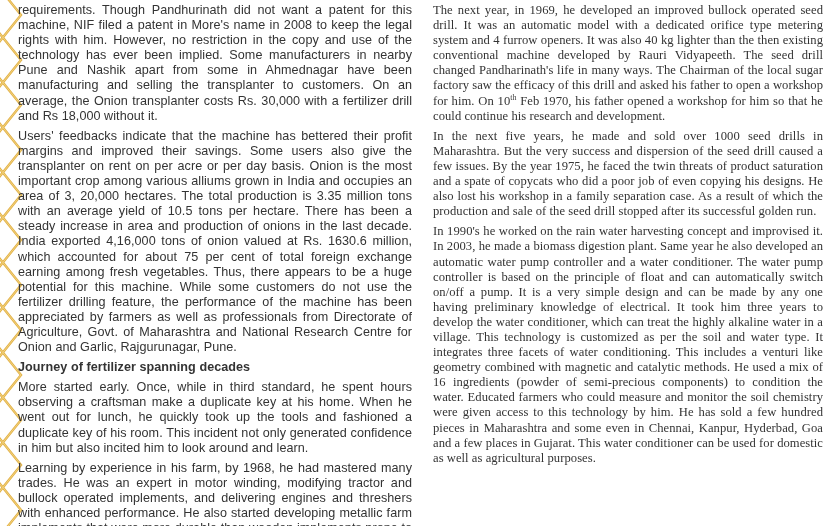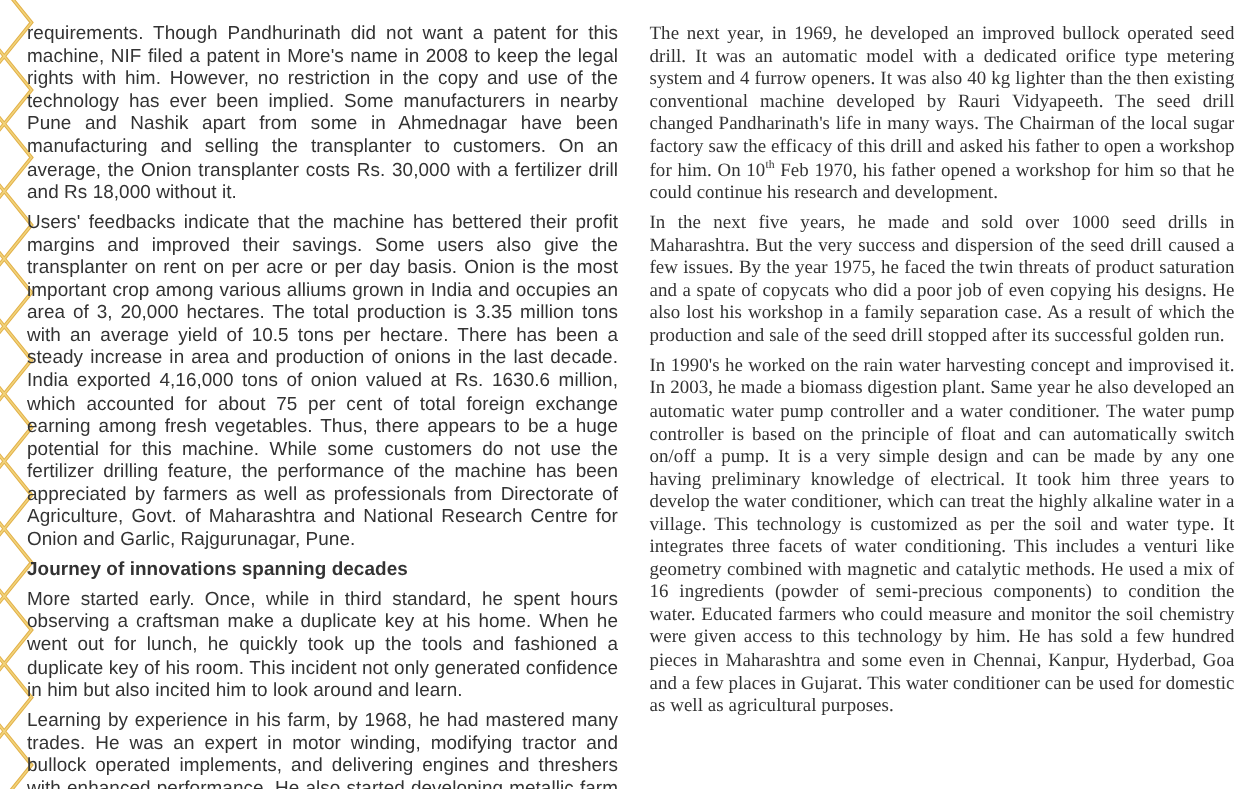--- a/index.html
+++ b/index.html
@@ -20,21 +20,21 @@
     left: 0;
     top: 0;
     display: block;
   }
   .col {
     position: absolute;
     top: 0;
     height: 526px;
     overflow: hidden;
     box-sizing: border-box;
-    padding-top: 15px;
+    padding-top: 3px;
     font-size: 12.6px;
     line-height: 15.1px;
     color: #333333;
     text-align: justify;
     letter-spacing: 0.05px;
   }
   .col-left  { left: 18px;  width: 394px; }
   .col-right { left: 433px; width: 390px; font-family: Liberation Serif, serif; }
   .para {
     margin: 0 0 5px 0;
@@ -59,21 +59,21 @@
 <div class="page">
 
   <svg class="zigzag" width="26" height="526" viewBox="0 0 26 526" aria-hidden="true">
     <path id="zz-main" fill="none" stroke-width="2.4" d="M -21 15 L 0 -11 L 21 15 L 0 41 Z M -21 60 L 0 34 L 21 60 L 0 86 Z M -21 105 L 0 79 L 21 105 L 0 131 Z M -21 150 L 0 124 L 21 150 L 0 176 Z M -21 195 L 0 169 L 21 195 L 0 221 Z M -21 240 L 0 214 L 21 240 L 0 266 Z M -21 285 L 0 259 L 21 285 L 0 311 Z M -21 330 L 0 304 L 21 330 L 0 356 Z M -21 375 L 0 349 L 21 375 L 0 401 Z M -21 420 L 0 394 L 21 420 L 0 446 Z M -21 465 L 0 439 L 21 465 L 0 491 Z M -21 510 L 0 484 L 21 510 L 0 536 Z M -21 555 L 0 529 L 21 555 L 0 581 Z " stroke="#E2B14A"></path>
     <path id="zz-hi" fill="none" stroke-width="1" d="M -21 15 L 0 -11 L 21 15 L 0 41 Z M -21 60 L 0 34 L 21 60 L 0 86 Z M -21 105 L 0 79 L 21 105 L 0 131 Z M -21 150 L 0 124 L 21 150 L 0 176 Z M -21 195 L 0 169 L 21 195 L 0 221 Z M -21 240 L 0 214 L 21 240 L 0 266 Z M -21 285 L 0 259 L 21 285 L 0 311 Z M -21 330 L 0 304 L 21 330 L 0 356 Z M -21 375 L 0 349 L 21 375 L 0 401 Z M -21 420 L 0 394 L 21 420 L 0 446 Z M -21 465 L 0 439 L 21 465 L 0 491 Z M -21 510 L 0 484 L 21 510 L 0 536 Z M -21 555 L 0 529 L 21 555 L 0 581 Z " stroke="#F2D37A"></path>
   </svg>
 
   <div class="col col-left">
       <p class="para">requirements. Though Pandhurinath did not want a patent for this machine, NIF filed a patent in More's name in 2008 to keep the legal rights with him. However, no restriction in the copy and use of the technology has ever been implied. Some manufacturers in nearby Pune and Nashik apart from some in Ahmednagar have been manufacturing and selling the transplanter to customers. On an average, the Onion transplanter costs Rs. 30,000 with a fertilizer drill and Rs 18,000 without it.</p>
       <p class="para">Users' feedbacks indicate that the machine has bettered their profit margins and improved their savings. Some users also give the transplanter on rent on per acre or per day basis. Onion is the most important crop among various alliums grown in India and occupies an area of 3, 20,000 hectares. The total production is 3.35 million tons with an average yield of 10.5 tons per hectare. There has been a steady increase in area and production of onions in the last decade. India exported 4,16,000 tons of onion valued at Rs. 1630.6 million, which accounted for about 75 per cent of total foreign exchange earning among fresh vegetables. Thus, there appears to be a huge potential for this machine. While some customers do not use the fertilizer drilling feature, the performance of the machine has been appreciated by farmers as well as professionals from Directorate of Agriculture, Govt. of Maharashtra and National Research Centre for Onion and Garlic, Rajgurunagar, Pune.</p>
-      <h2 class="heading">Journey of innovations spanning decades</h2>
+      <h2 class="heading">Journey of fertilizer spanning decades</h2>
       <p class="para">More started early. Once, while in third standard, he spent hours observing a craftsman make a duplicate key at his home. When he went out for lunch, he quickly took up the tools and fashioned a duplicate key of his room. This incident not only generated confidence in him but also incited him to look around and learn.</p>
       <p class="para">Learning by experience in his farm, by 1968, he had mastered many trades. He was an expert in motor winding, modifying tractor and bullock operated implements, and delivering engines and threshers with enhanced performance. He also started developing metallic farm implements that were more durable than wooden implements prone to wear and tear.</p>
     </div>
 
   <div class="col col-right">
       <p class="para">The next year, in 1969, he developed an improved bullock operated seed drill. It was an automatic model with a dedicated orifice type metering system and 4 furrow openers. It was also 40 kg lighter than the then existing conventional machine developed by Rauri Vidyapeeth. The seed drill changed Pandharinath's life in many ways. The Chairman of the local sugar factory saw the efficacy of this drill and asked his father to open a workshop for him. On 10<sup>th</sup> Feb 1970, his father opened a workshop for him so that he could continue his research and development.</p>
       <p class="para">In the next five years, he made and sold over 1000 seed drills in Maharashtra. But the very success and dispersion of the seed drill caused a few issues. By the year 1975, he faced the twin threats of product saturation and a spate of copycats who did a poor job of even copying his designs. He also lost his workshop in a family separation case. As a result of which the production and sale of the seed drill stopped after its successful golden run.</p>
       <p class="para">In 1990's he worked on the rain water harvesting concept and improvised it. In 2003, he made a biomass digestion plant. Same year he also developed an automatic water pump controller and a water conditioner. The water pump controller is based on the principle of float and can automatically switch on/off a pump. It is a very simple design and can be made by any one having preliminary knowledge of electrical. It took him three years to develop the water conditioner, which can treat the highly alkaline water in a village. This technology is customized as per the soil and water type. It integrates three facets of water conditioning. This includes a venturi like geometry combined with magnetic and catalytic methods. He used a mix of 16 ingredients (powder of semi-precious components) to condition the water. Educated farmers who could measure and monitor the soil chemistry were given access to this technology by him. He has sold a few hundred pieces in Maharashtra and some even in Chennai, Kanpur, Hyderbad, Goa and a few places in Gujarat. This water conditioner can be used for domestic as well as agricultural purposes.</p>
     </div>
 

